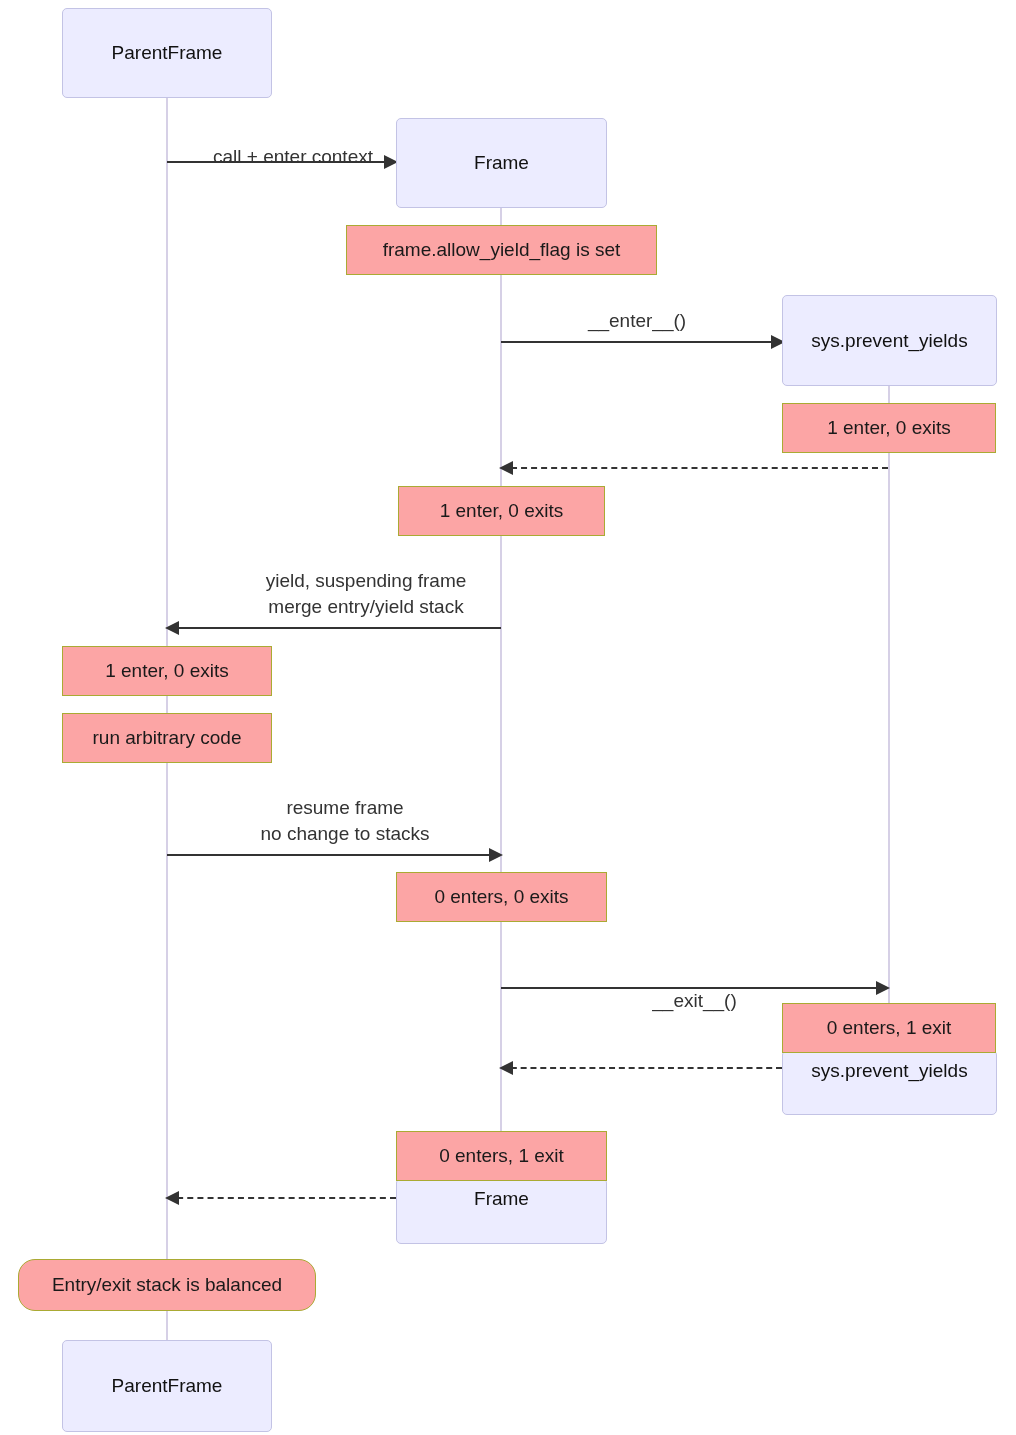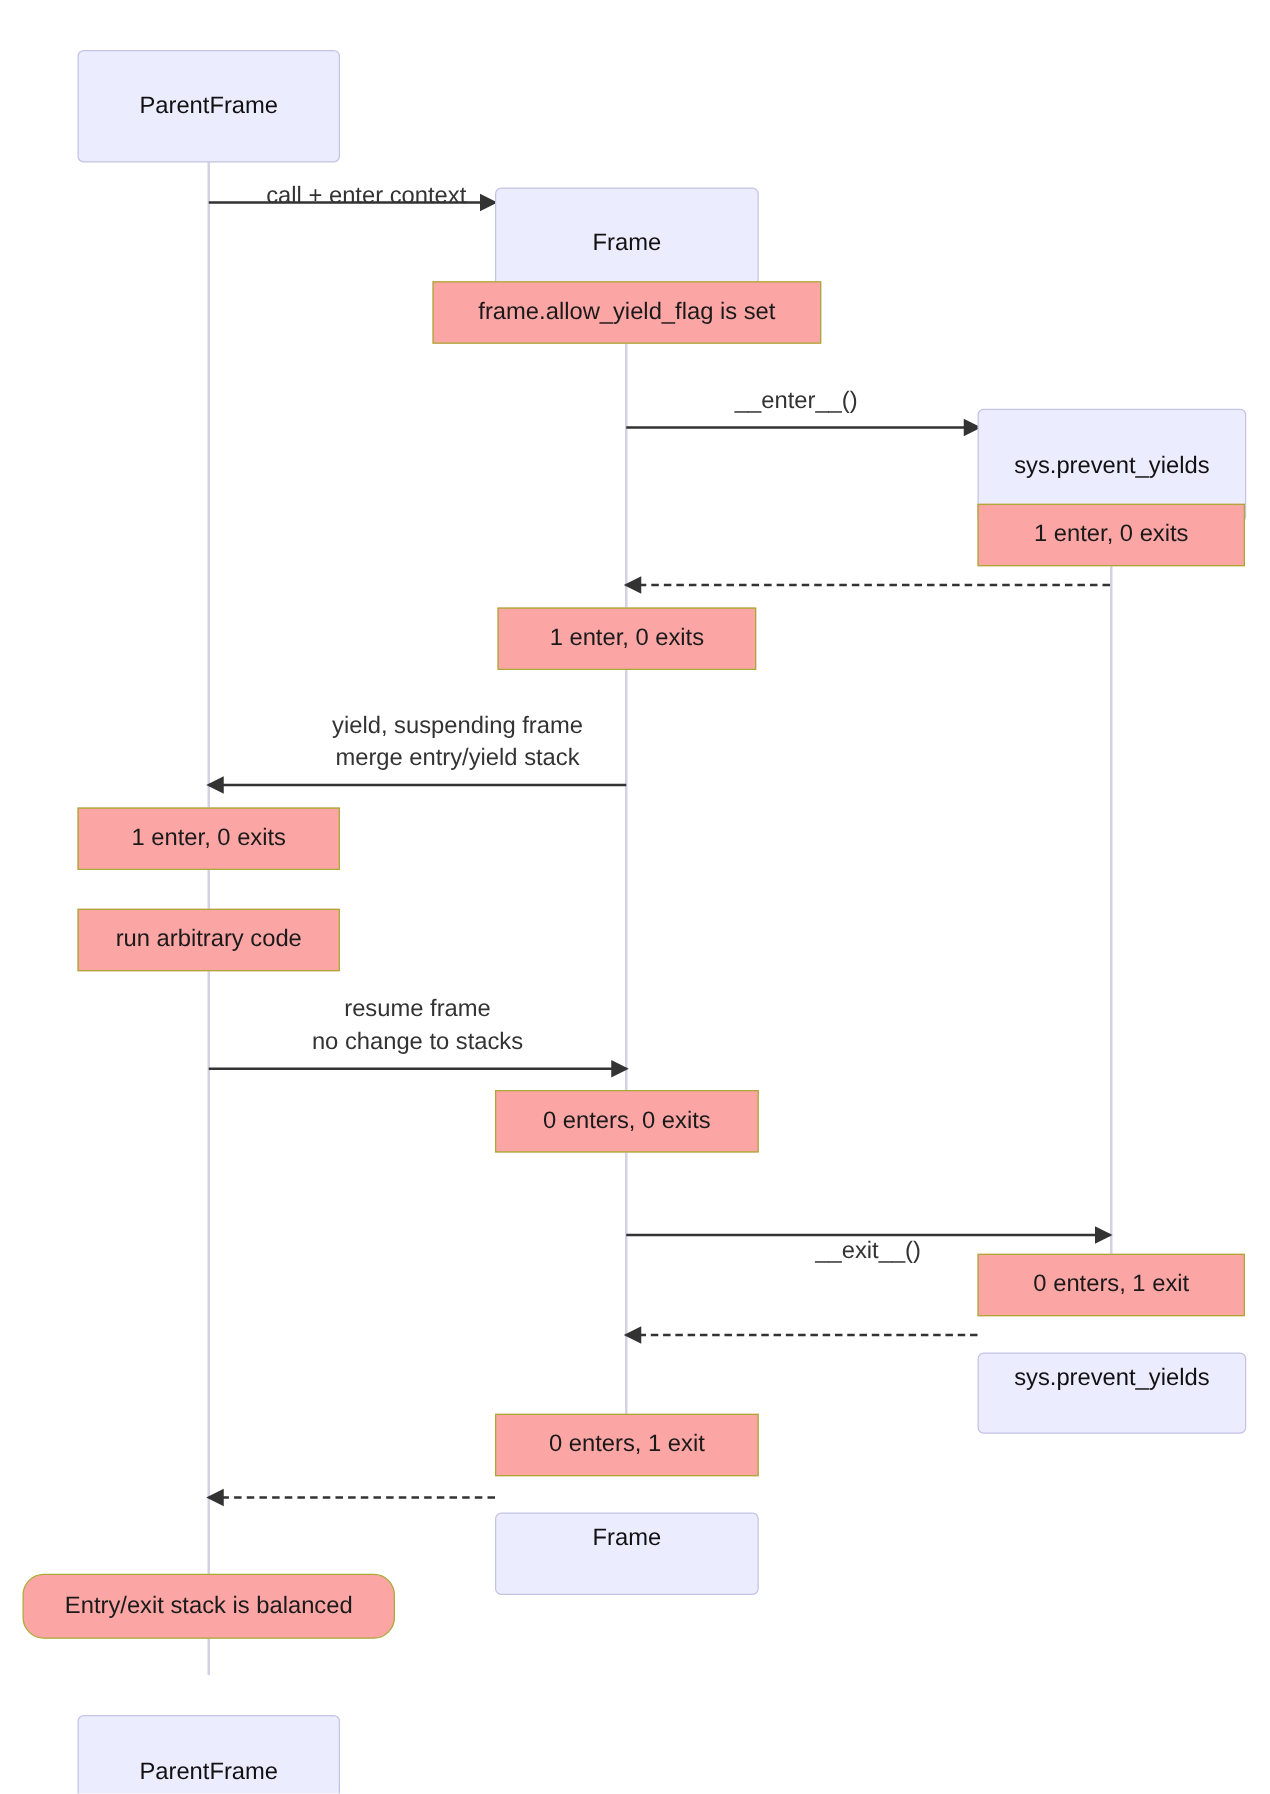--- a/index.html
+++ b/index.html
@@ -5,21 +5,21 @@
   html, body { margin:0; padding:0; background:#ffffff; }
   .diagram {
     position:relative; width:1016px; height:1435px; background:#ffffff;
     font-family:"Liberation Sans","DejaVu Sans",sans-serif; overflow:hidden;
   }
   .lifeline { position:absolute; width:2px; background:#d6d0e6; }
   .actor {
     position:absolute; box-sizing:border-box;
     background:#ececff; border:1.5px solid #c3c3e5; border-radius:5px;
     display:flex; align-items:center; justify-content:center;
-    font-size:19px; color:#111111; white-space:nowrap;margin-top:32px;
+    font-size:19px; color:#111111; white-space:nowrap;
   }
   .actor.top-text { align-items:flex-start; padding-top:9px; }
   .note {
     position:absolute; box-sizing:border-box;
     background:#fca5a5; border:1.5px solid #aaaa33;
     display:flex; align-items:center; justify-content:center;
     font-size:19px; color:#1a1a1a; white-space:nowrap;
   }
   .arrow { position:absolute; height:0; border-top:2px solid #333333; }
   .arrow.dashed { border-top-style:dashed; }
@@ -65,37 +65,37 @@
   <div class="arrow dashed" style="left:167px; top:1197px; width:229px;">
       <span class="head left"></span>
     </div>
 
   <div class="msg-label" style="left:167px; top:144px; width:252px;">call + enter context</div>
   <div class="msg-label" style="left:501px; top:308px; width:272px;">__enter__()</div>
   <div class="msg-label" style="left:167px; top:568px; width:334px;margin-left:32px;">
     <div>yield, suspending frame</div>
     <div>merge entry/yield stack</div>
   </div>
-  <div class="msg-label" style="left:167px; top:795px; width:334px;">
+  <div class="msg-label" style="left:167px; top:795px; width:334px;padding-left:11px;">
     <div>resume frame</div>
     <div>no change to stacks</div>
   </div>
   <div class="msg-label" style="left:501px; top:952px; width:387px;margin-top:36px;">__exit__()</div>
 
   <div class="actor" style="left:62px; top:8px; width:210px; height:90px;">ParentFrame</div>
   <div class="actor" style="left:396px; top:118px; width:211px; height:90px;">Frame</div>
   <div class="actor" style="left:782px; top:295px; width:215px; height:91px;">sys.prevent_yields</div>
 
   <div class="actor top-text" style="left:782px; top:1050px; width:215px; height:65px;">sys.prevent_yields</div>
   <div class="actor top-text" style="left:396px; top:1178px; width:211px; height:66px;">Frame</div>
   <div class="actor" style="left:62px; top:1340px; width:210px; height:92px;">ParentFrame</div>
 
   <div class="note" style="left:346px; top:225px; width:311px; height:50px;">frame.allow_yield_flag is set</div>
   <div class="note" style="left:782px; top:403px; width:214px; height:50px;">1 enter, 0 exits</div>
   <div class="note" style="left:398px; top:486px; width:207px; height:50px;">1 enter, 0 exits</div>
   <div class="note" style="left:62px; top:646px; width:210px; height:50px;">1 enter, 0 exits</div>
-  <div class="note" style="left:62px; top:713px; width:210px; height:50px;margin-top:14px;">run arbitrary code</div>
+  <div class="note" style="left:62px; top:713px; width:210px; height:50px;">run arbitrary code</div>
   <div class="note" style="left:396px; top:872px; width:211px; height:50px;">0 enters, 0 exits</div>
   <div class="note" style="left:782px; top:1003px; width:214px; height:50px;">0 enters, 1 exit</div>
   <div class="note" style="left:396px; top:1131px; width:211px; height:50px;">0 enters, 1 exit</div>
   <div class="note" style="left:18px; top:1259px; width:298px; height:52px;border-radius:17px;">Entry/exit stack is balanced</div>
 
 </div>
 
 </body></html>

